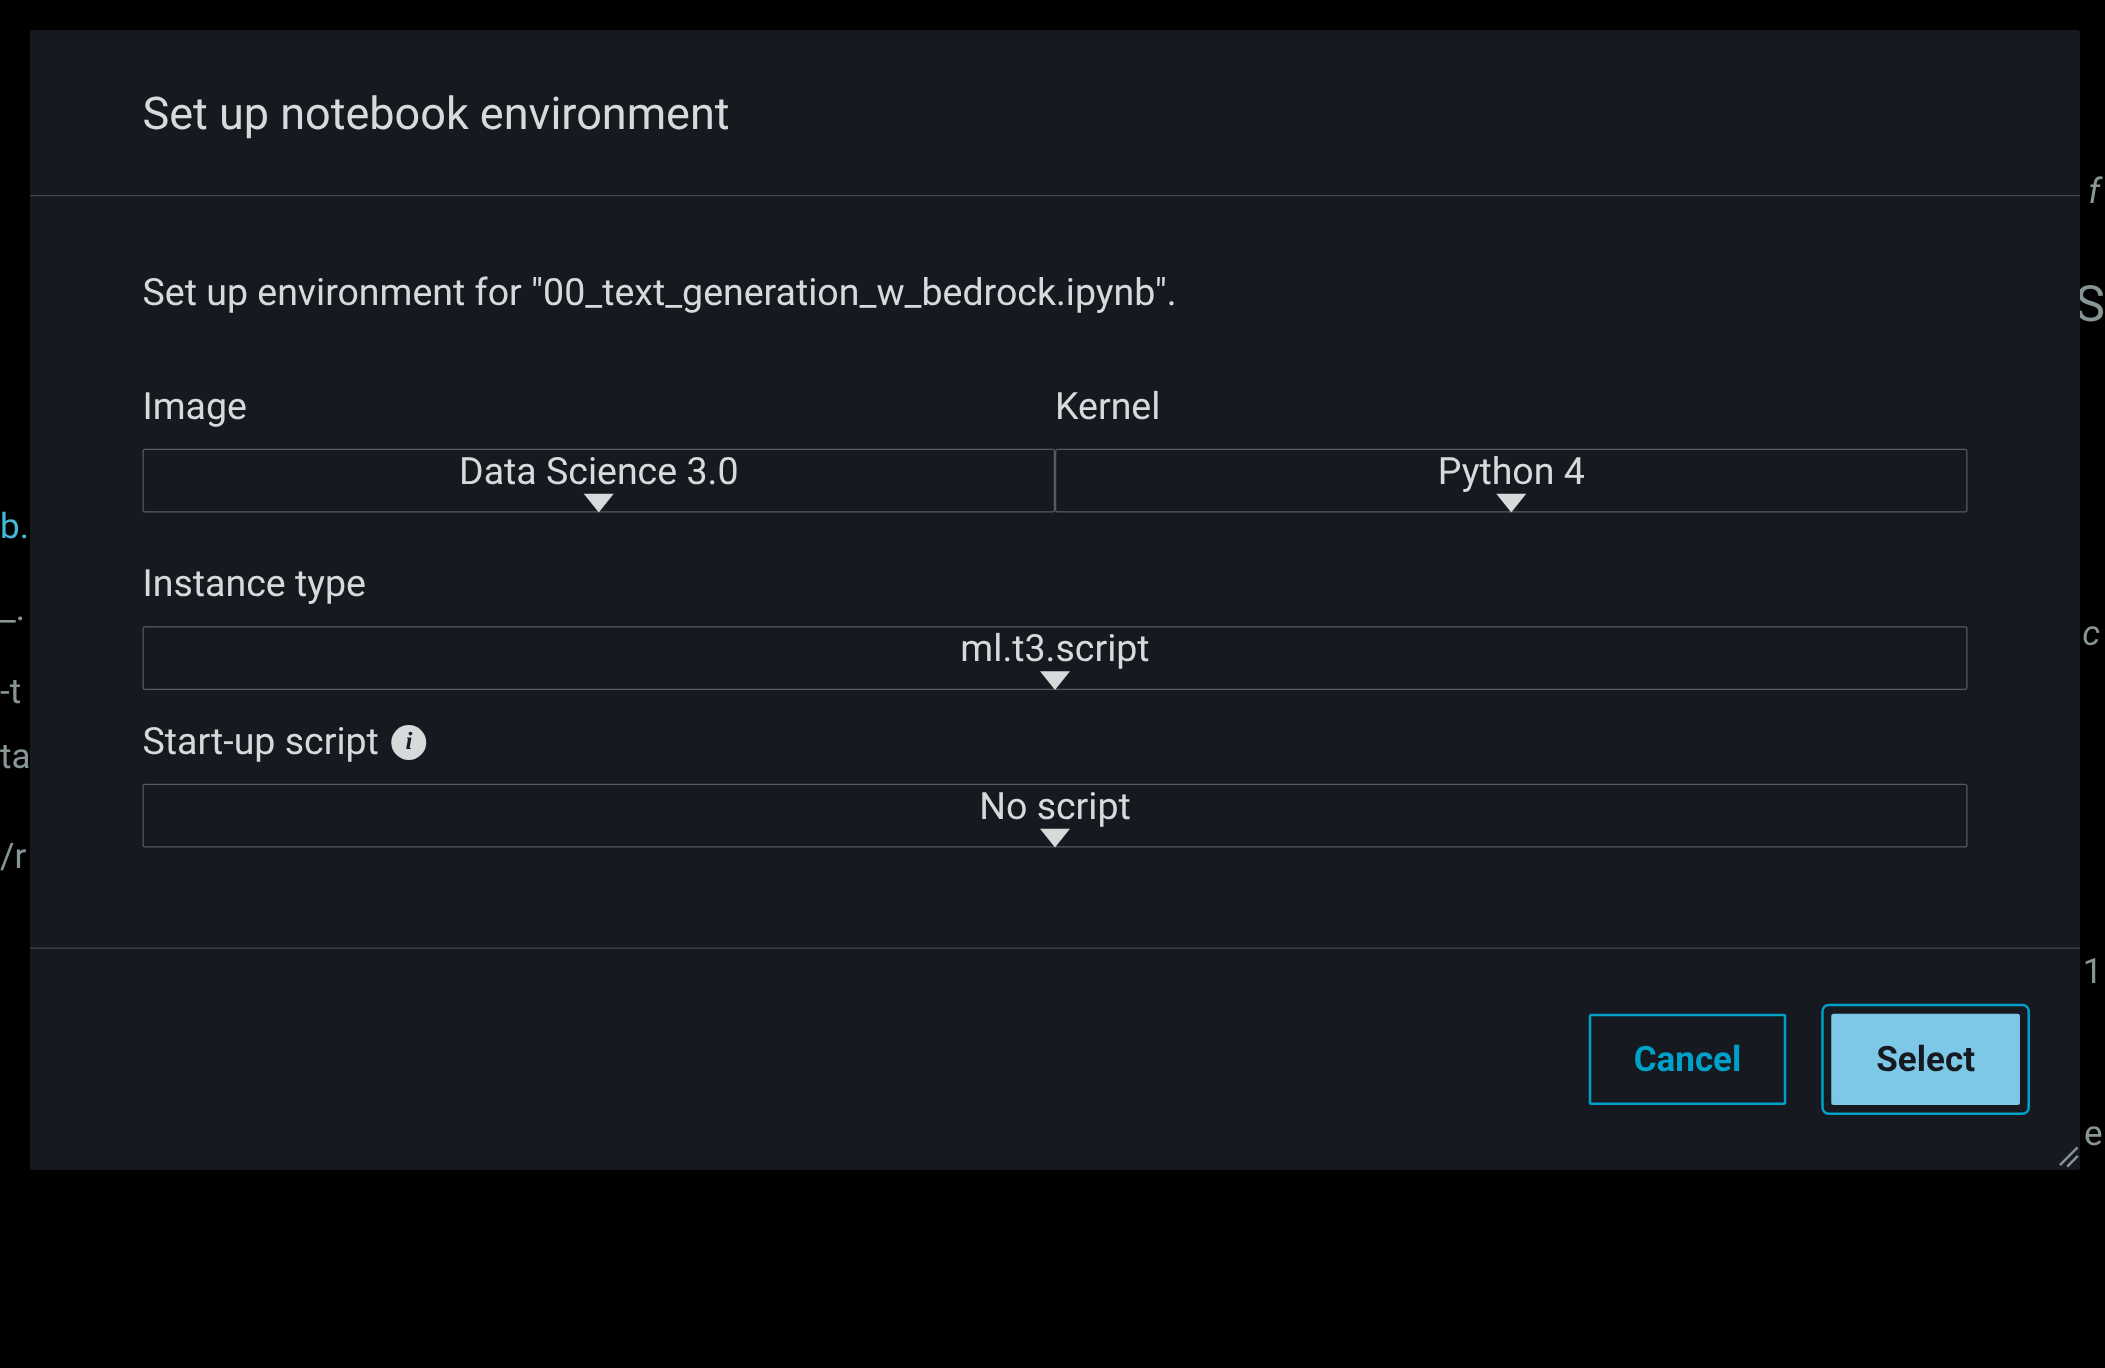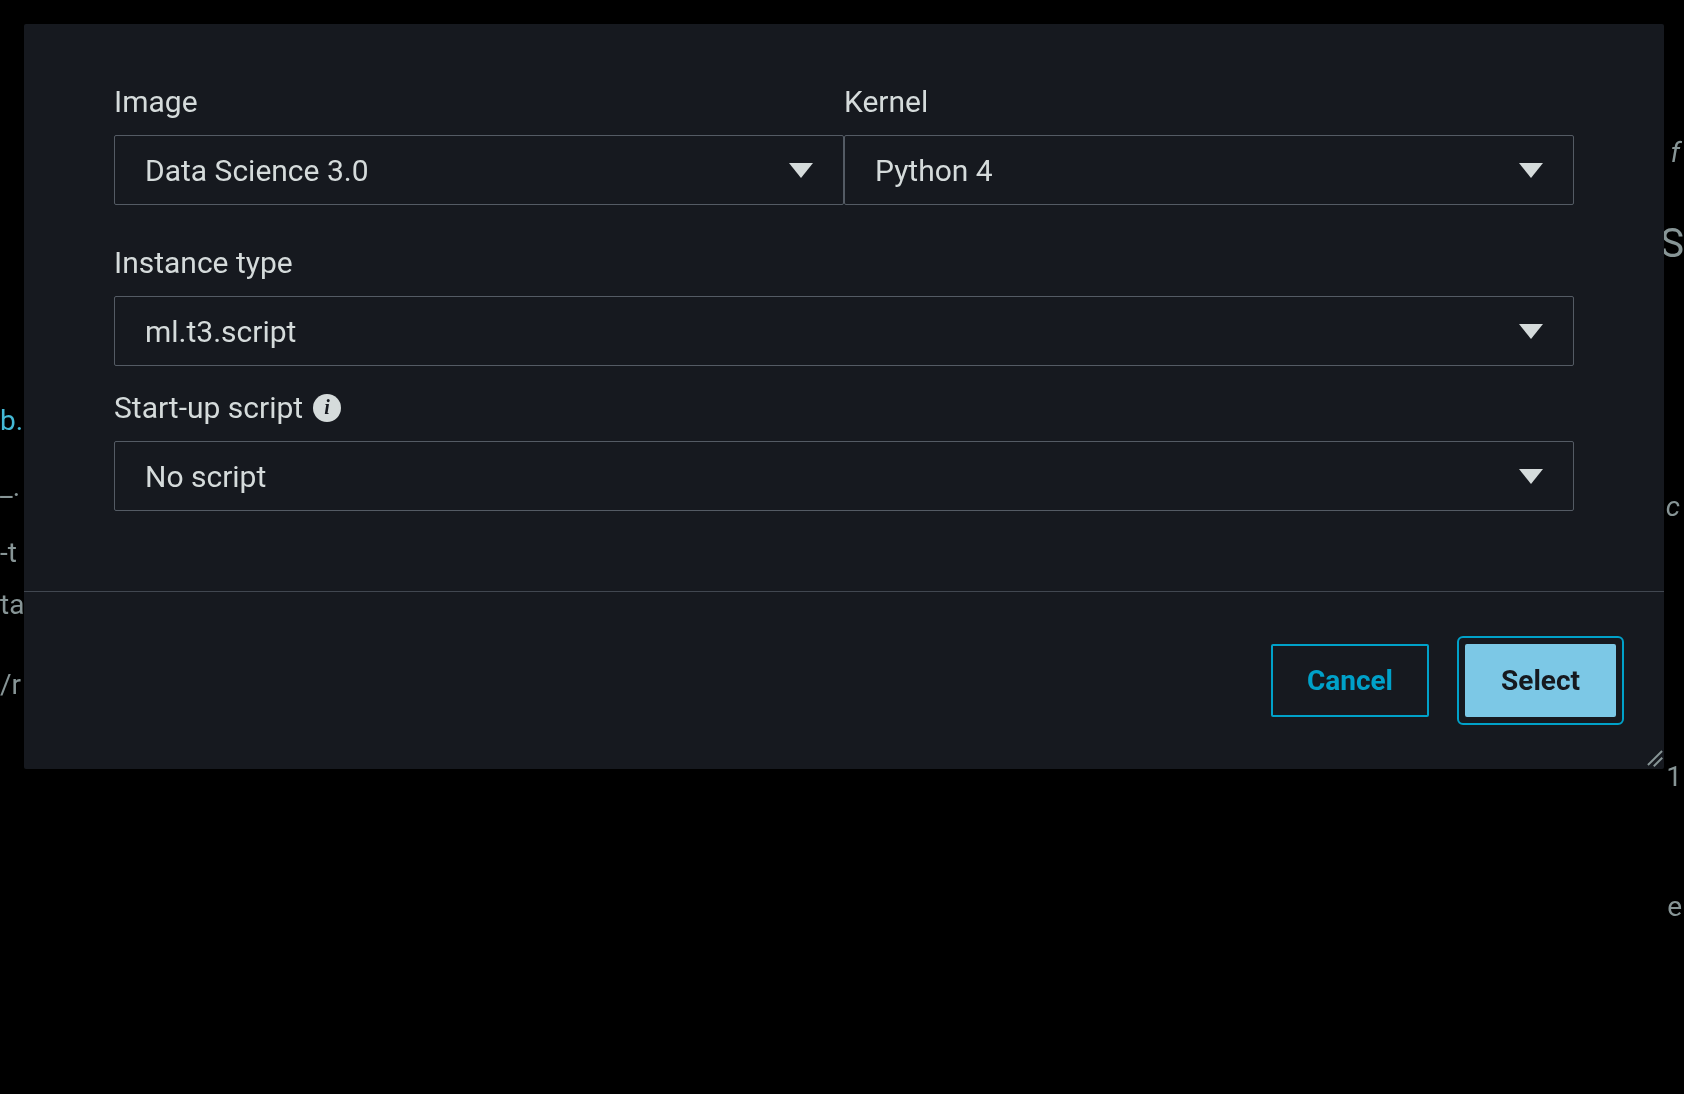--- a/index.html
+++ b/index.html
@@ -78,25 +78,26 @@
       color: #d5dbdb;
       margin-bottom: 16px;
       gap: 10px;
     }
 
     .select-wrapper {
       position: relative;
       background: #16191f;
       border: 1px solid #545b64;
       border-radius: 2px;
-      height: 70px;
+      height: 51px;
       display: flex;
       align-items: center;
       padding: 0 30px;
       cursor: pointer;
+      flex-direction: column;
     }
 
     .select-value {
       font-size: 30px;
       font-weight: 400;
       color: #d5dbdb;
       flex: 1;
     }
 
     .chevron {
@@ -198,22 +199,26 @@
 <span class="bg-text" style="top:536px; left:0;">-t</span>
 <span class="bg-text" style="top:588px; left:0;">ta</span>
 <span class="bg-text" style="top:668px; left:0;">/r</span>
 <span class="bg-text" style="top:136px; right:4px; font-style:italic;">f</span>
 <span class="bg-text" style="top:220px; right:0; font-size:40px;">S</span>
 <span class="bg-text" style="top:490px; right:4px; font-style:italic;">c</span>
 <span class="bg-text" style="top:760px; right:2px;">1</span>
 <span class="bg-text" style="top:890px; right:2px;">e</span>
 
 <div class="modal">
+  <div class="modal-header">
+    <h1 class="modal-title">Set up notebook environment</h1>
+  </div>
 
   <div class="modal-body">
+    <div class="subtitle">Set up environment for "00_text_generation_w_bedrock.ipynb".</div>
 
     <div class="form-row">
       <div class="form-group">
         <label class="form-label">Image</label>
         <div class="select-wrapper">
           <span class="select-value">Data Science 3.0</span>
           <span class="chevron"></span>
         </div>
       </div>
 

